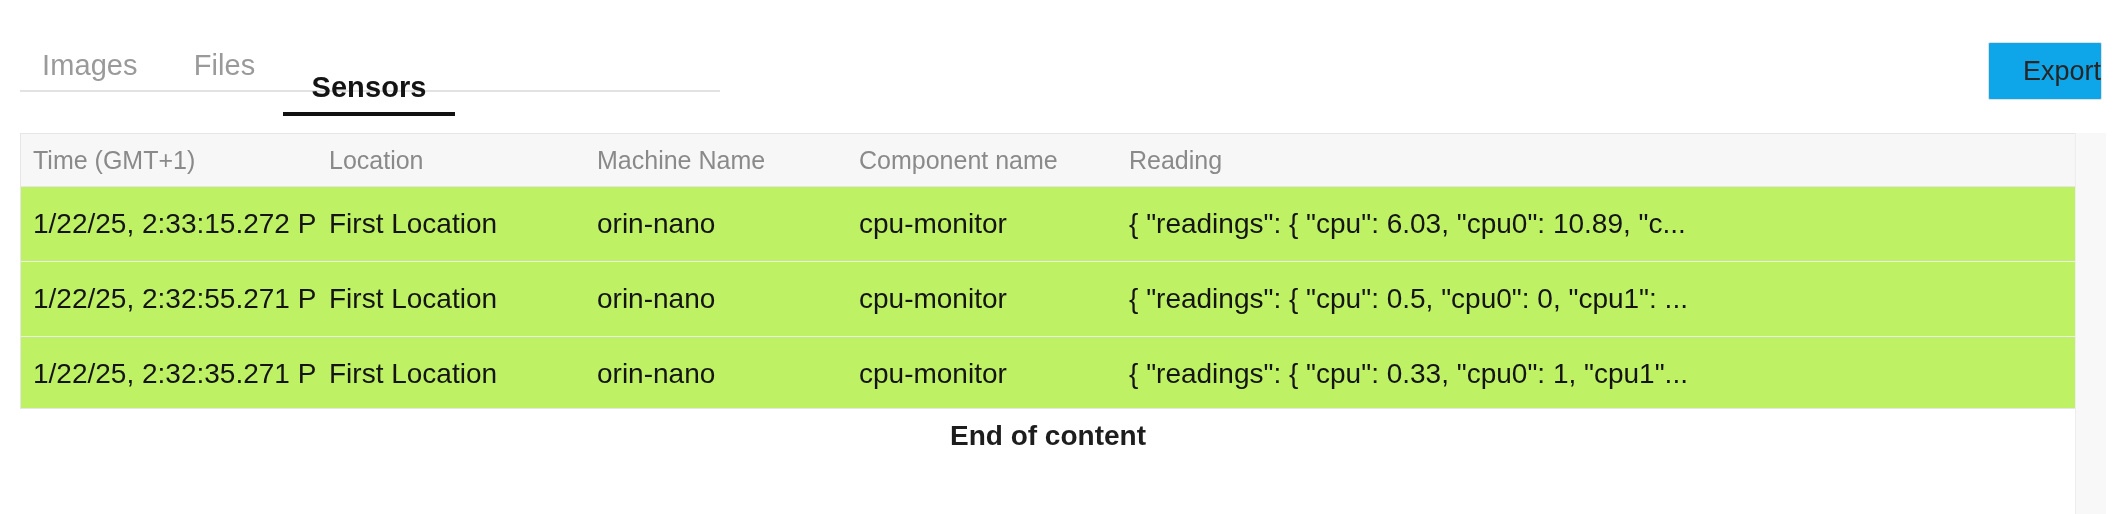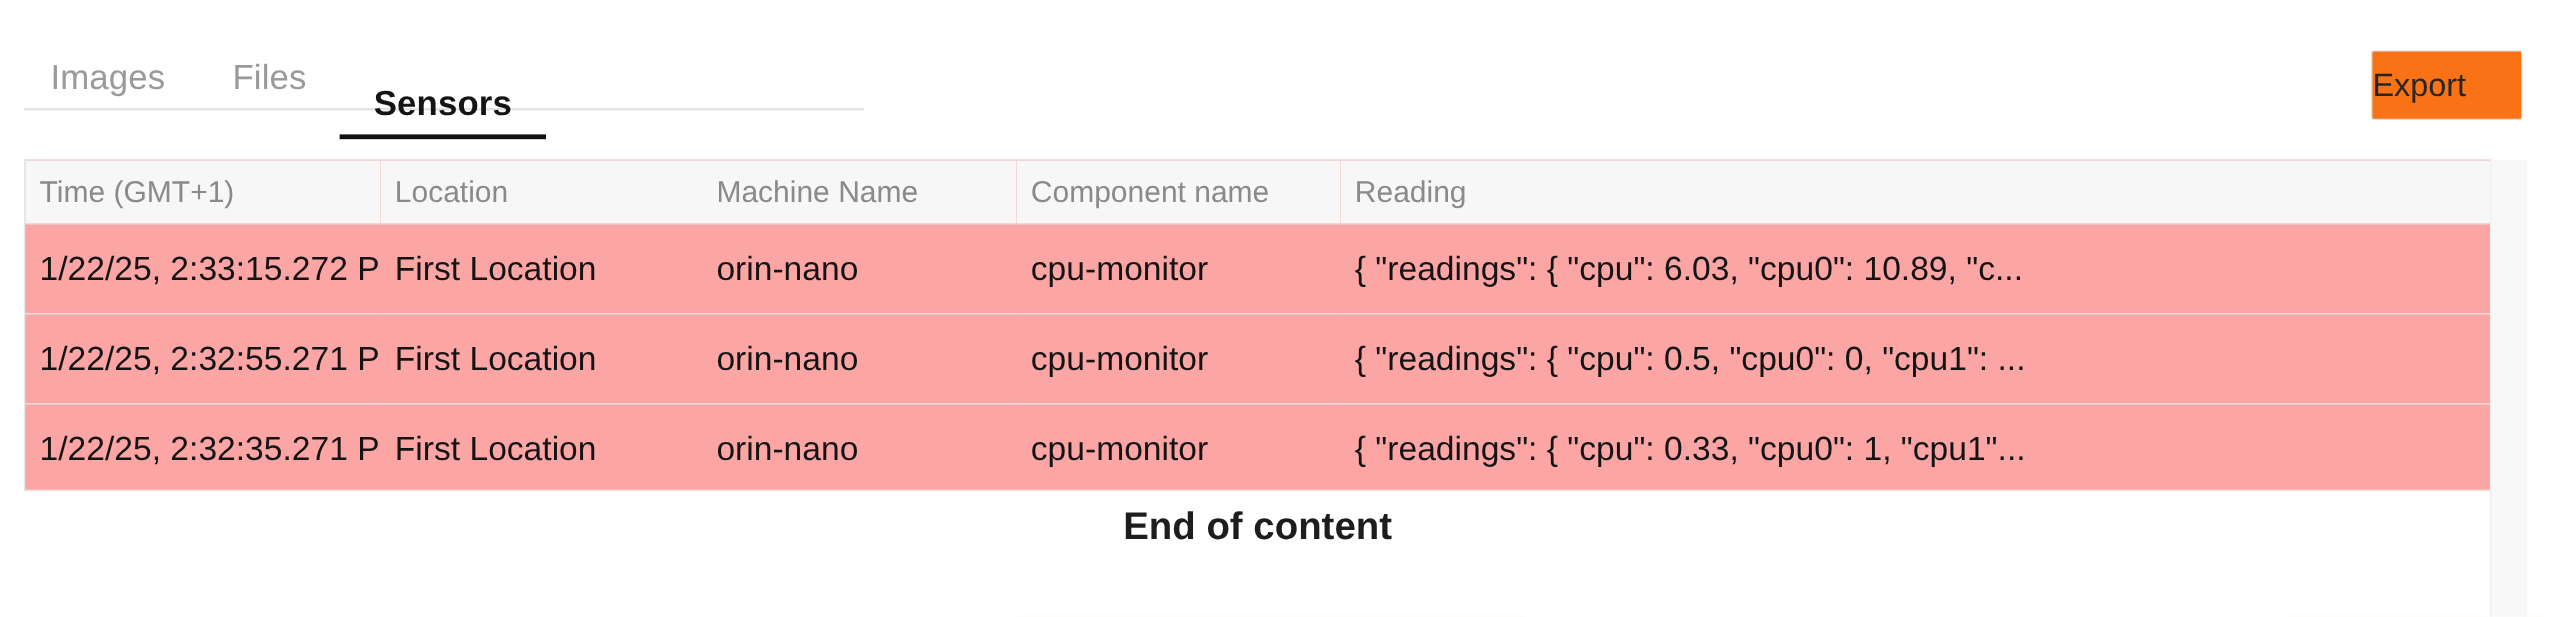--- a/index.html
+++ b/index.html
@@ -68,46 +68,46 @@
     bottom: -12px;
     height: 4px;
     background: #111111;
   }
 
   
   .export-btn {
     position: absolute;
     right: 26px;
     top: 42px;
-    width: 126px;
+    width: 114px;
     height: 58px;
     box-sizing: border-box;
-    background: #f97316;
+    background: #0ea5e9;
     border: 1px solid #e0e0e0;
     border-radius: 2px;
     display: flex;
     align-items: center;
-    justify-content: flex-start;
+    justify-content: flex-end;
     font-size: 27px;
     color: #262626;
     cursor: pointer;
     user-select: none;
   }
 
   
   .table-wrap {
     position: absolute;
     left: 20px;
     top: 133px;
     width: 2056px;
     height: 276px;
     box-sizing: border-box;
     border: 1px solid #e6e6e6;
     overflow: hidden;
-    background: #fca5a5;
+    background: #bef264;
   }
   table.sensor-table {
     width: 2420px;
     border-collapse: collapse;
     table-layout: fixed;
     font-size: 27px;
   }
   table.sensor-table th {
     background: #f7f7f7;
     color: #8a8a8a;
@@ -158,21 +158,21 @@
     border-radius: 11px;
   }
 
   
   .end-of-content {
     position: absolute;
     left: 20px;
     top: 420px;
     width: 2056px;
     text-align: center;
-    font-size: 32px;
+    font-size: 28px;
     font-weight: bold;
     color: #1d1d1d;
   }
 </style>
 </head>
 <body>
 
 <div class="tabbar">
   <div class="tab-underline-track"></div>
   <div class="tabs">

